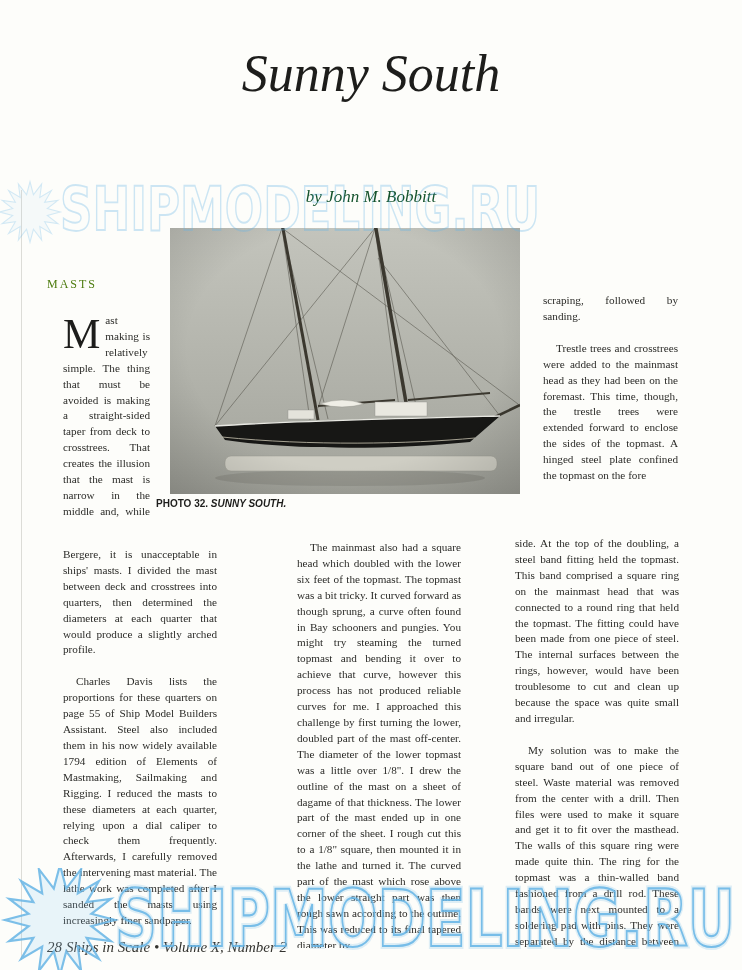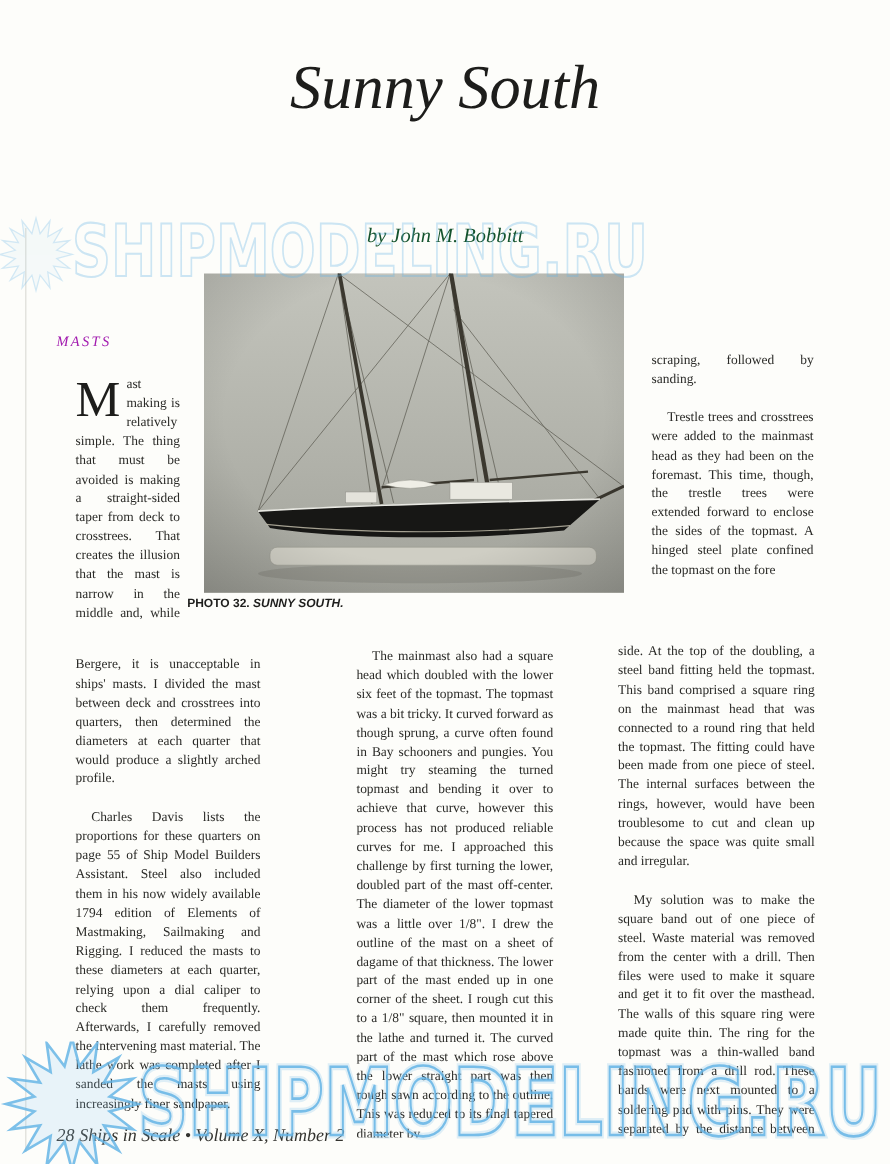--- a/index.html
+++ b/index.html
@@ -10,21 +10,21 @@
     color:#2b2b28;
   }
   .centered { position:absolute; left:0; width:100%; text-align:center; }
   #part-label { top:18px; font-size:13px; letter-spacing:1px; color:#3a3a36; }
   #page-title { top:44px; font-size:52px; font-style:italic; color:#1d1d1b;text-align:center; }
   #page-subtitle { top:128px; font-size:30px; color:#222220; }
   #byline { top:187px; font-size:17px; font-style:italic; color:#14532d; }
 
   #masts-heading {
     position:absolute; left:47px; top:277px;
-    font-size:12px; letter-spacing:2px; color:#a21caf;font-style:italic;
+    font-size:12px; letter-spacing:2px; color:#4d7c0f;
   }
 
   .col {
     position:absolute; font-size:11.2px; line-height:15.9px;
     text-align:justify; color:#2b2b28; overflow:hidden;
   }
   .col p { margin:16px; }
   .col p.indent { text-indent:13px; }
   #col-left-narrow  { left:47px;  top:297px; width:119px; height:222px; }
   #col-left-wide    { left:47px;  top:531px; width:186px; height:414px; }

